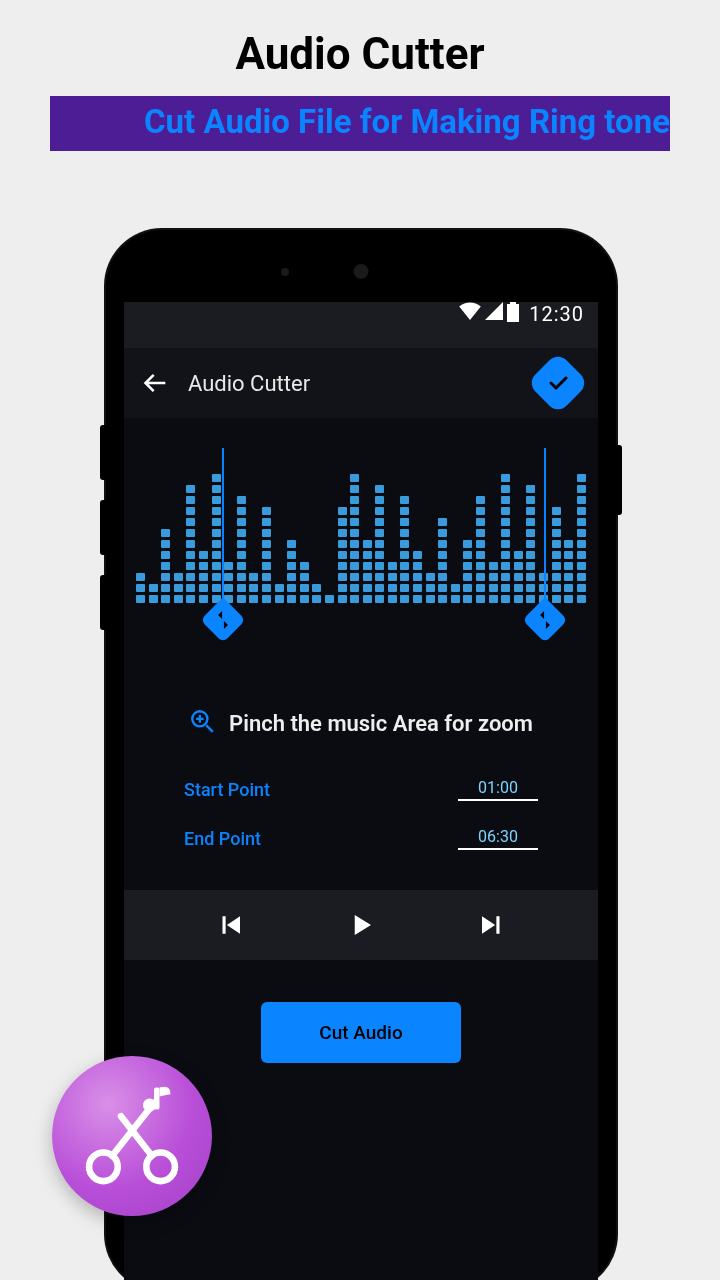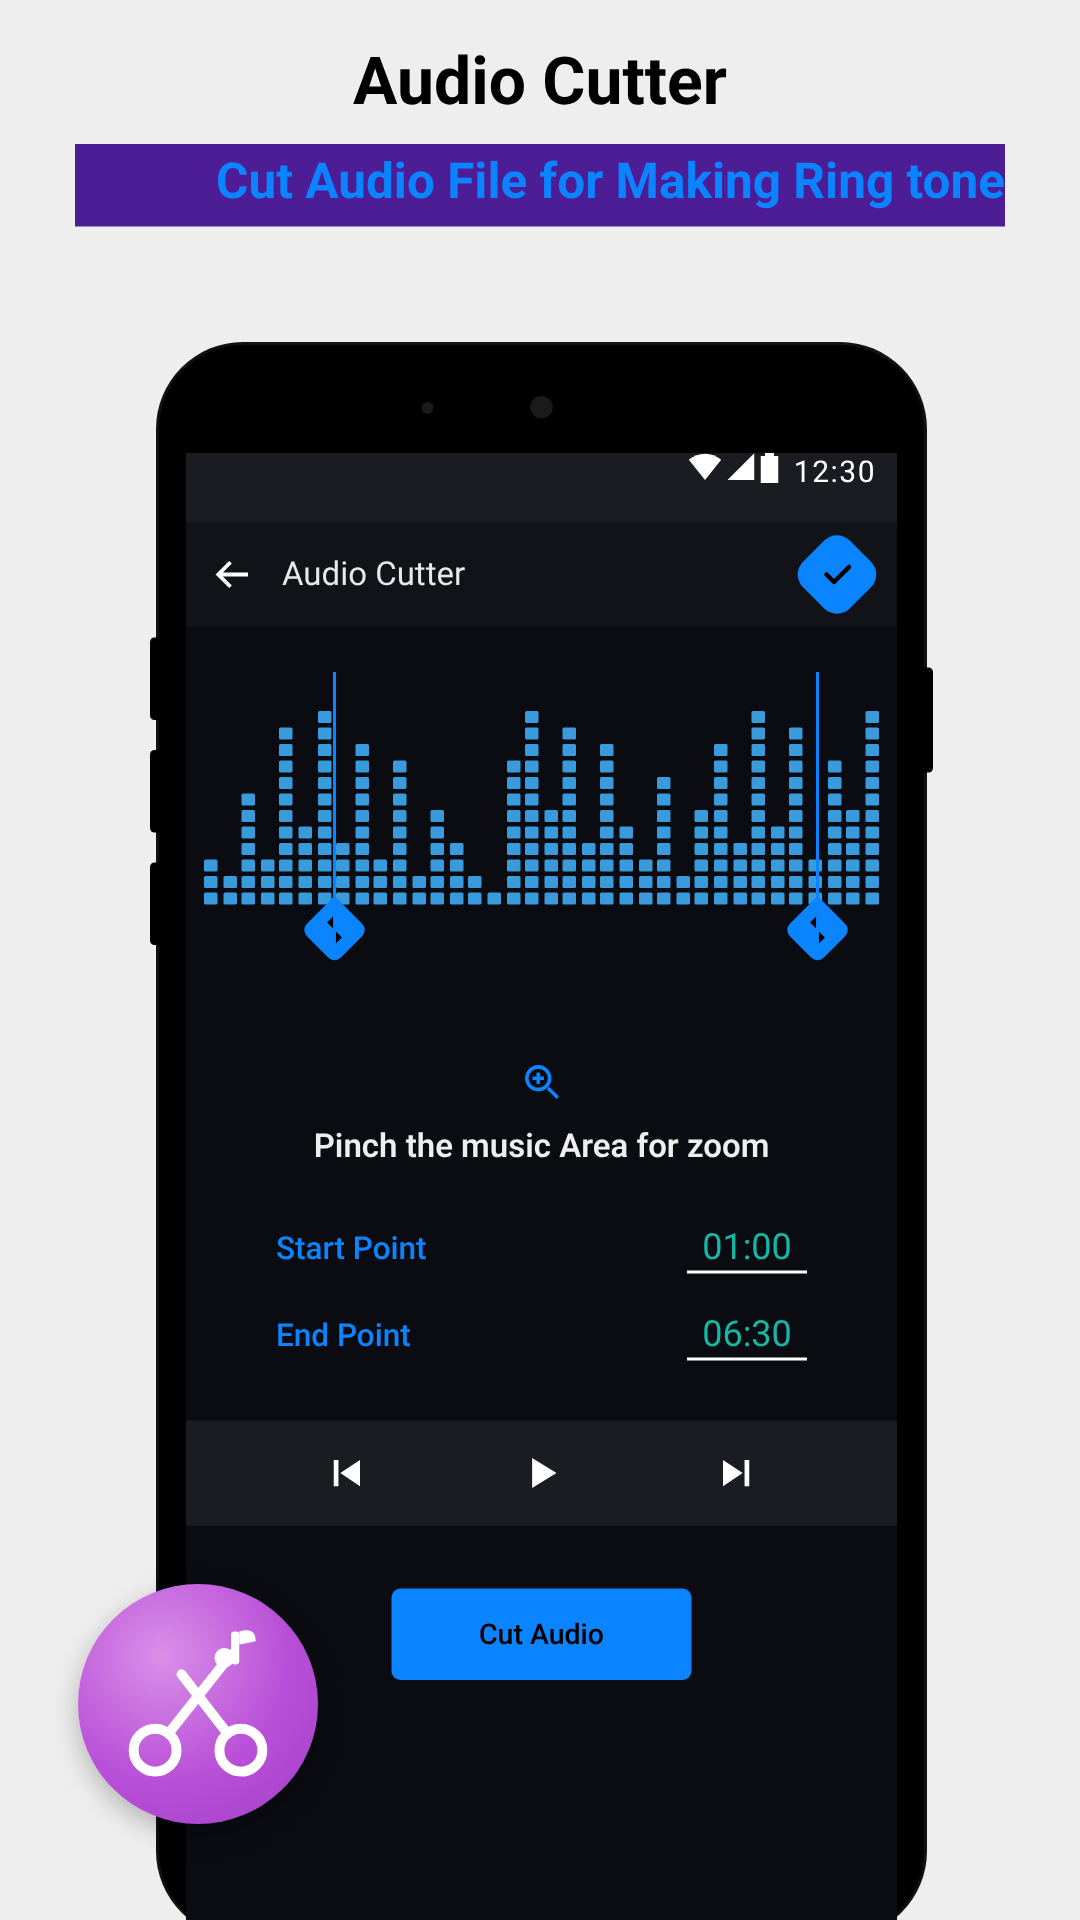--- a/index.html
+++ b/index.html
@@ -200,45 +200,44 @@
   .handle-left { left: 98px; }
   .handle-right { left: 420px; }
   
   .hint {
     display: flex;
     align-items: center;
     justify-content: center;
     gap: 14px;
     margin-top: 60px;
     color: #eee;
-    flex-direction: column;
   }
   .hint-text {
     font-size: 22px;
     font-weight: 600;
   }
   
   .points {
     margin-top: 40px;
     padding: 0 60px;
   }
   .point-row {
     display: flex;
     align-items: center;
     justify-content: space-between;
     margin: 26px 0;
   }
   .point-label {
     color: #0a84ff;
-    font-size: 21px;
+    font-size: 18px;
     font-weight: 500;
   }
   .point-value {
-    color: #14b8a6;
-    font-size: 24px;
+    color: #7dd3fc;
+    font-size: 16px;
     min-width: 80px;
     text-align: center;
     border-bottom: 2px solid #fff;
     padding-bottom: 2px;
   }
   
   .player {
     margin-top: 40px;
     height: 70px;
     background: #1a1c21;

